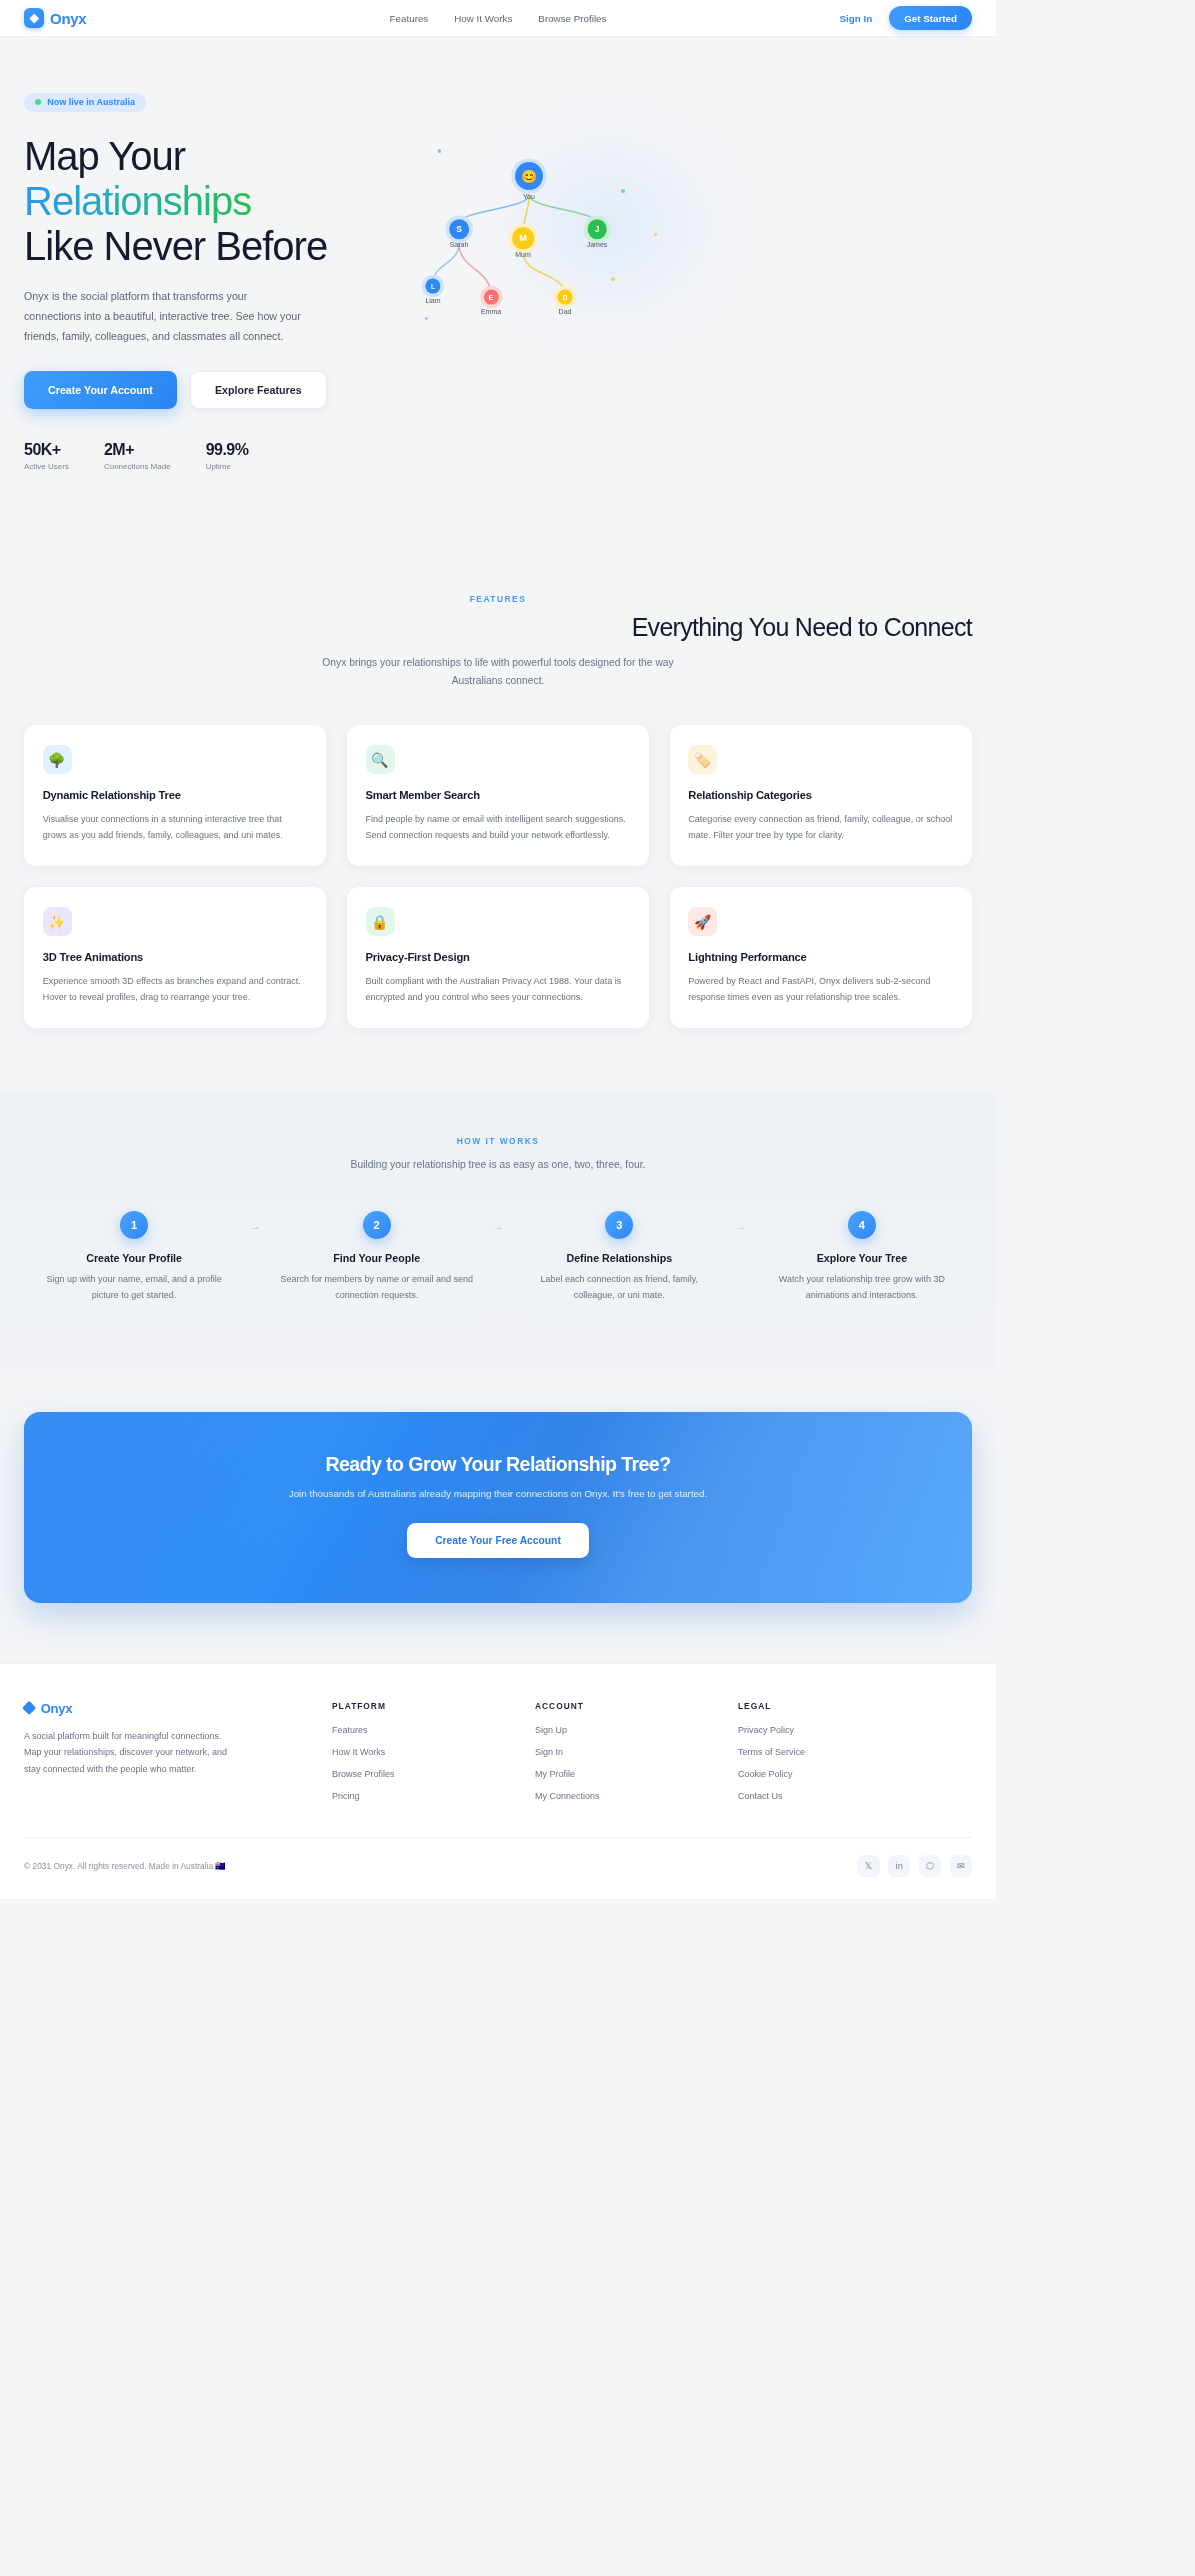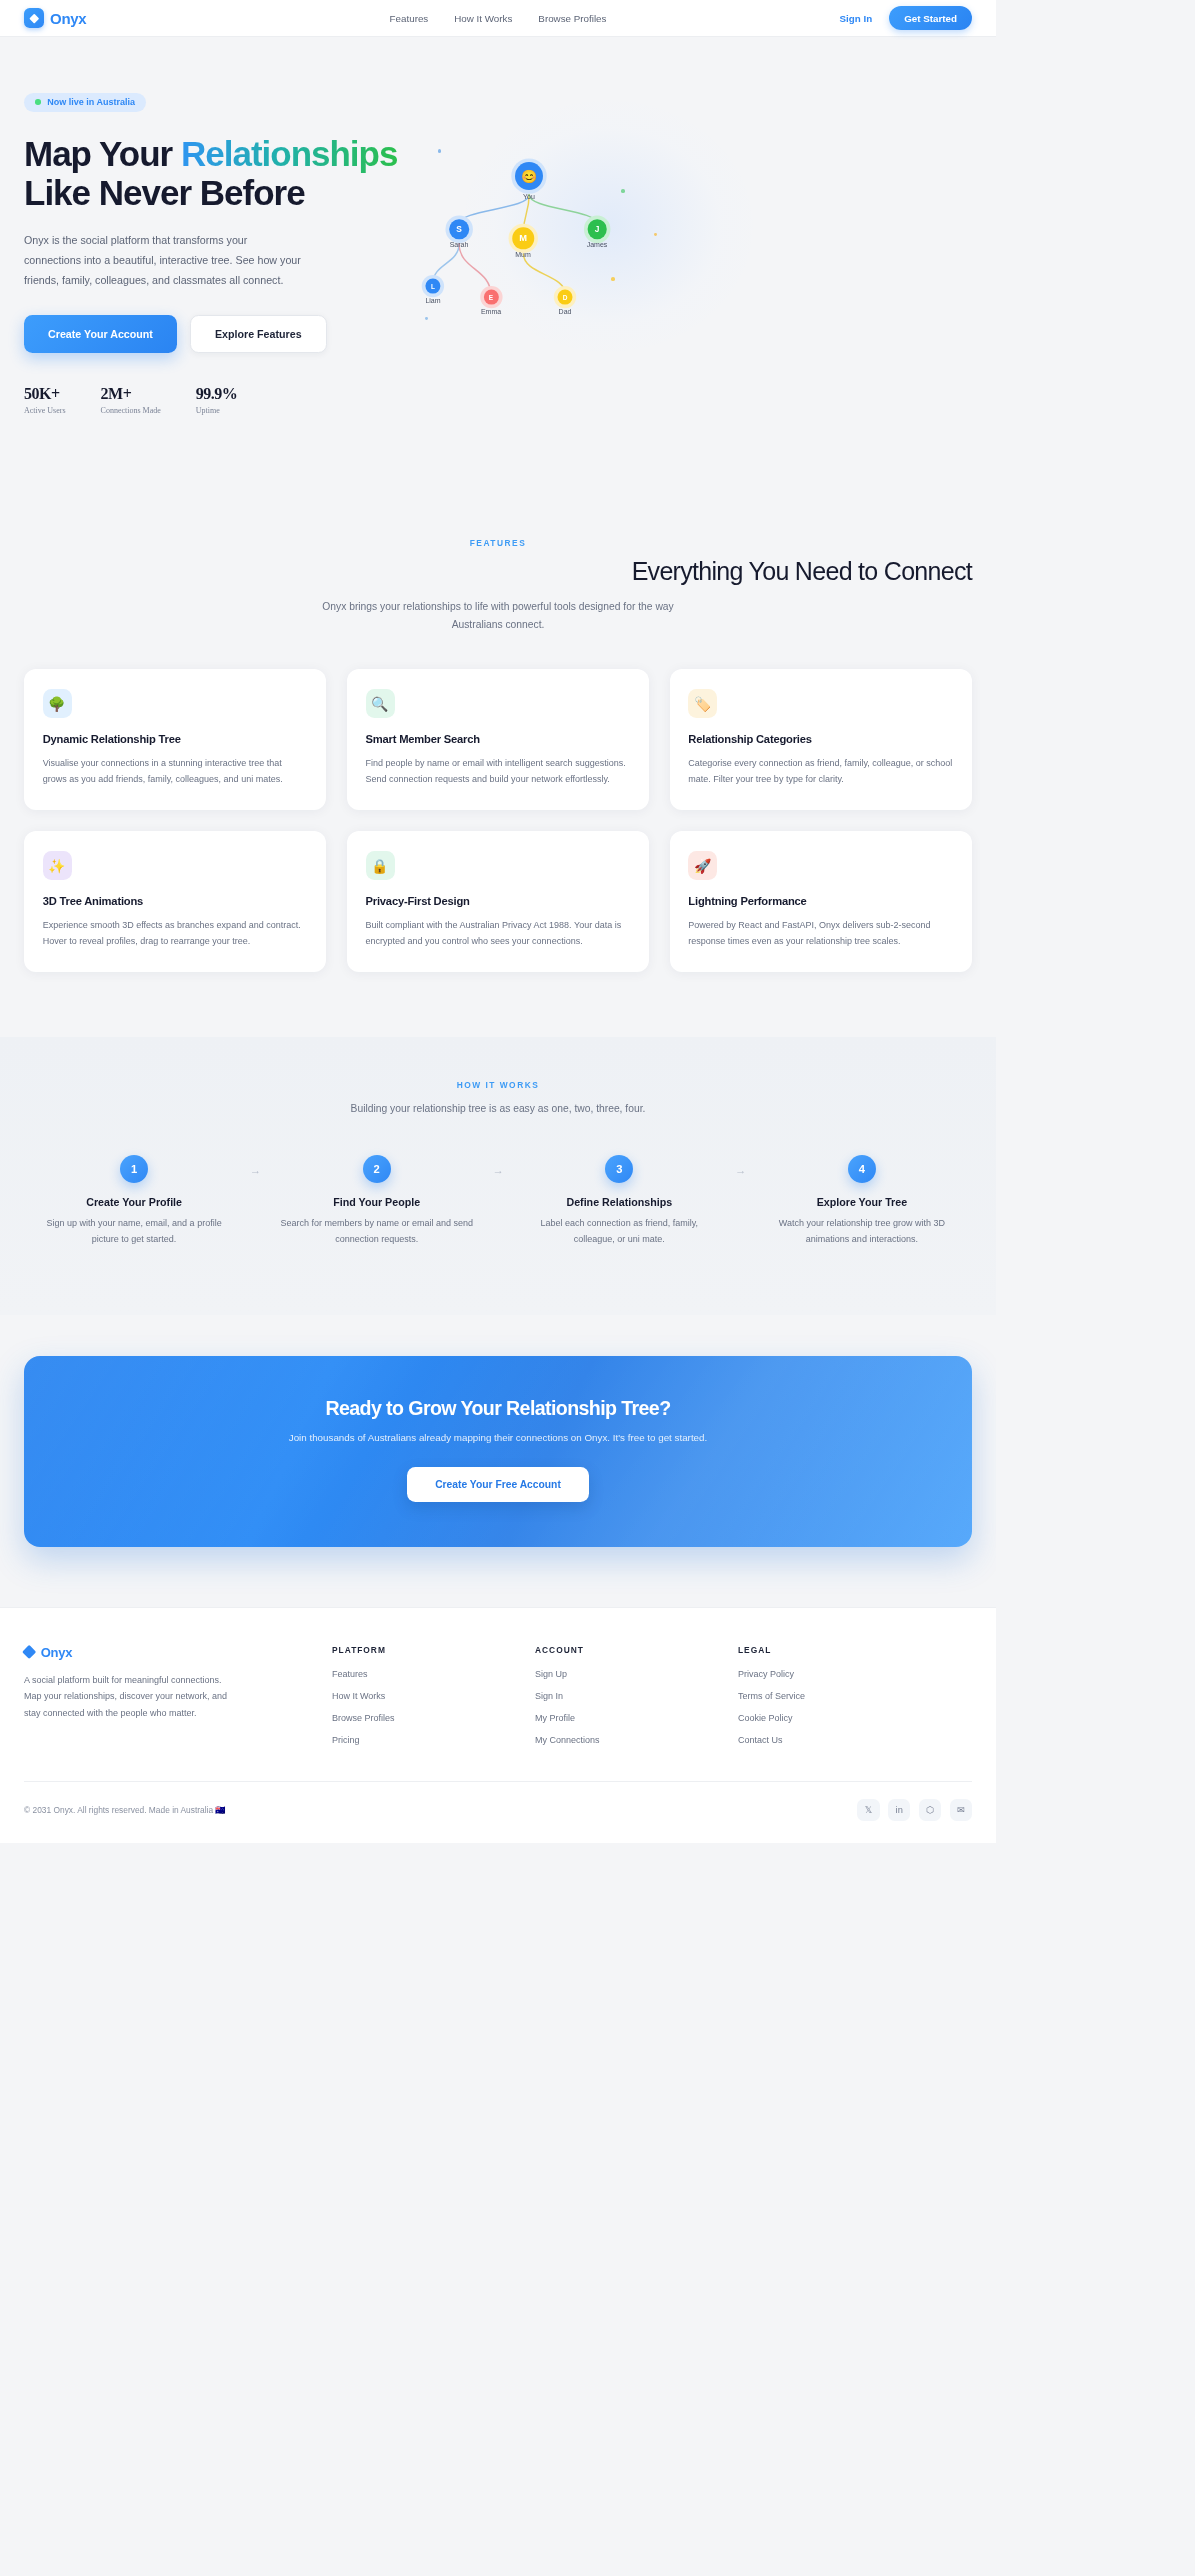--- a/index.html
+++ b/index.html
@@ -58,21 +58,21 @@
   .hero-left { width: 392px; }
   .pill {
     display: inline-flex; align-items: center; gap: 6.5px;
     background: #dbeafe; border-radius: 18.7px;
     padding: 4.7px 11.2px; margin-bottom: 22.4px;
   }
   .pill .dot { width: 5.6px; height: 5.6px; border-radius: 50%; background: #4ade80; }
   .pill span.txt { font-size: 9px; font-weight: 700; color: #2f88f5; }
 
   h1.hero-title {
-    font-size: 35px; line-height: 1.12; font-weight: 700;
+    font-size: 40px; line-height: 1.12; font-weight: 400;
     letter-spacing: -1px; color: #161a2e; margin-bottom: 18.7px;
   }
   .grad {
     background: linear-gradient(90deg, #2f95f0 0%, #21b0ac 45%, #2bbf4e 100%);
     -webkit-background-clip: text; background-clip: text;
     -webkit-text-fill-color: transparent; color: transparent;
   }
   p.hero-sub {
     font-size: 10.7px; line-height: 1.85; color: #5d6577; width: 280px;
     margin-bottom: 24px;
@@ -82,21 +82,21 @@
     background: linear-gradient(135deg, #3d9dfc 0%, #2a84f2 100%);
     color: #fff; font-size: 10.7px; font-weight: 700; border: none;
     border-radius: 8.4px; padding: 12px 24px; cursor: pointer;
     box-shadow: 0 5.6px 15px rgba(47,136,245,.32);
   }
   .btn-ghost-lg {
     background: #fff; color: #1d2337; font-size: 10.7px; font-weight: 700;
     border: 0.9px solid #e4e7ec; border-radius: 8.4px; padding: 12px 24px; cursor: pointer;
     box-shadow: 0 1.9px 6.5px rgba(20,30,60,.05);
   }
-  .stats { display: flex; gap: 35px; font-family: Liberation Serif, serif; }
+  .stats { display: flex; gap: 35px; }
   .stat-val { font-size: 16px; font-weight: 700; color: #161a2e; letter-spacing: -0.5px; }
   .stat-lab { font-size: 8px; color: #7b8396; margin-top: 2.8px; }
 
   .hero-right { flex: 1; position: relative; height: 280px; }
   .tree-glow {
     position: absolute; left: 47px; top: 9.3px; width: 290px; height: 252px;
     border-radius: 50%;
     background: radial-gradient(ellipse at center, rgba(222,233,250,.85) 0%, rgba(240,244,250,.35) 55%, rgba(244,245,247,0) 75%);
   }
   .tree-wrap { position: absolute; inset: 0; }

